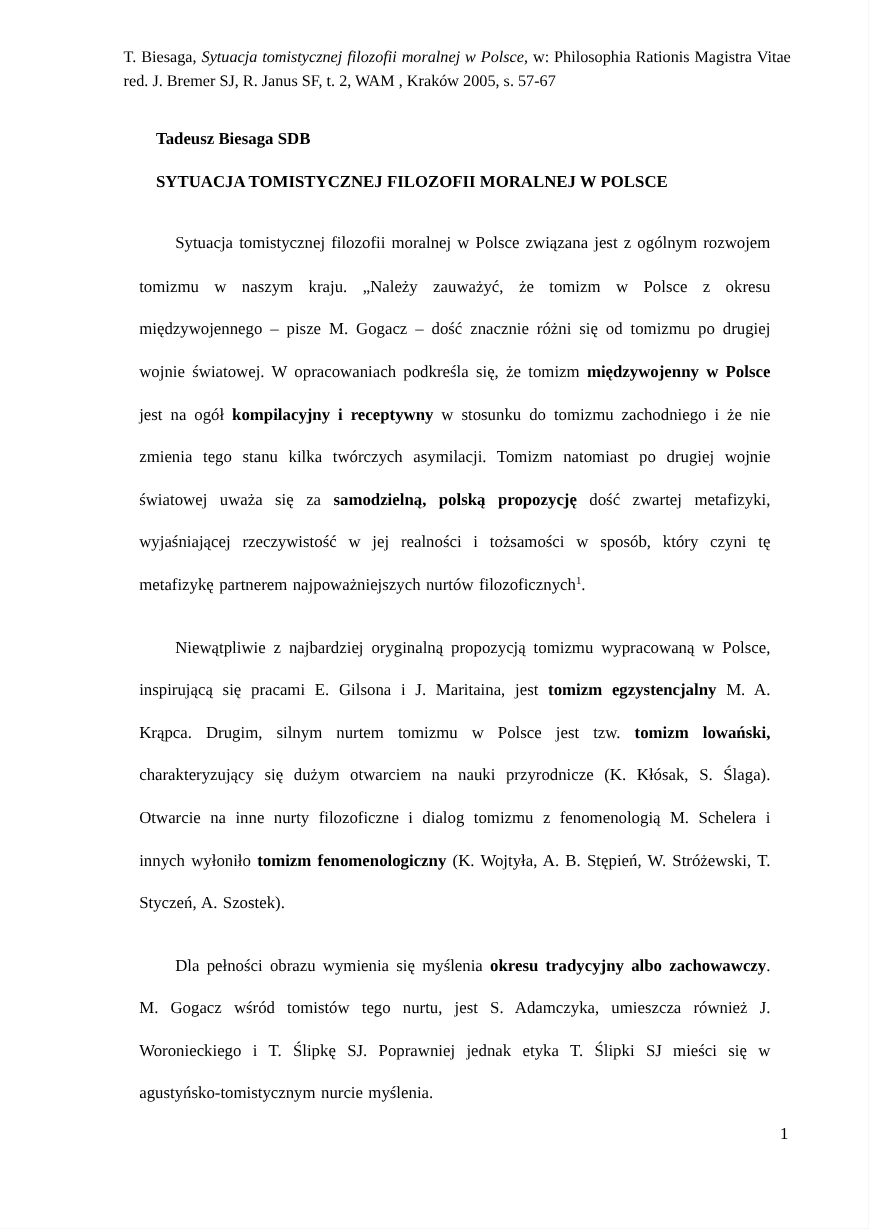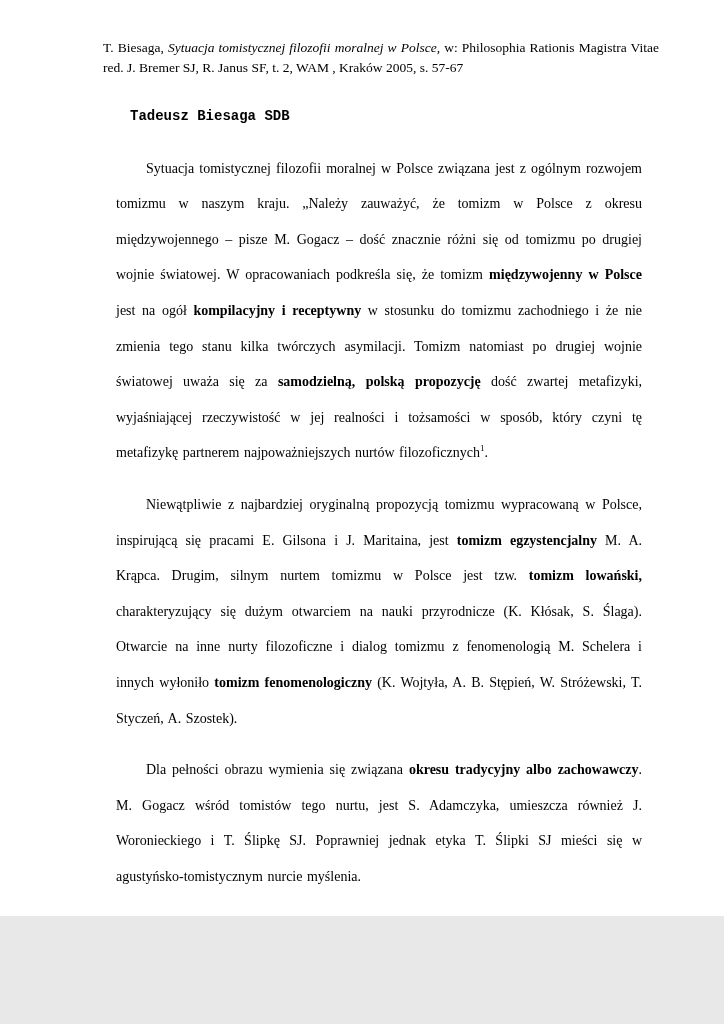--- a/index.html
+++ b/index.html
@@ -3,21 +3,21 @@
 <meta charset="utf-8">
 <style>
   html, body {
     margin: 0;
     padding: 0;
     background: #e8e8e8;
   }
   .page {
     position: relative;
     width: 724px;
-    height: 916px;
+    height: 1024px;
     margin: 0 auto;
     background: #ffffff;
     color: #000000;
     font-family: "Liberation Serif", "DejaVu Serif", serif;
     overflow: hidden;
   }
   .citation {
     position: absolute;
     top: 38px;
     left: 103px;
@@ -36,21 +36,20 @@
     text-align: justify;
   }
   .body-block h1, .body-block h2, .body-block h3 {
     margin: 0;
     padding: 0;
     font-size: 14px;
     line-height: 35.6px;
     font-weight: bold;
     text-align: left;
     padding-left: 30px;
-    font-family: Liberation Mono, monospace;
   }
   .body-block p {
     margin: 16px;
     padding: 0;
     text-indent: 30px;
     word-spacing: 1px;
   }
   .b { font-weight: bold; }
   .i { font-style: italic; }
   sup {
@@ -67,21 +66,22 @@
 </style>
 </head>
 <body>
 
 <div class="page">
 
   <div class="citation"><span>T. Biesaga, </span><span class="i">Sytuacja tomistycznej filozofii moralnej w Polsce,</span><span> w: Philosophia Rationis Magistra Vitae red. J. Bremer SJ, R. Janus SF, t. 2, WAM , Kraków 2005, s. 57-67</span></div>
 
   <div class="body-block">
     <h2>Tadeusz Biesaga SDB</h2>
+    <h1>SYTUACJA TOMISTYCZNEJ FILOZOFII MORALNEJ W POLSCE</h1>
 
     <p><span>Sytuacja tomistycznej filozofii moralnej w Polsce związana jest z ogólnym rozwojem tomizmu w naszym kraju. „Należy zauważyć, że tomizm w Polsce z okresu międzywojennego – pisze M. Gogacz – dość znacznie różni się od tomizmu po drugiej wojnie światowej. W opracowaniach podkreśla się, że tomizm </span><span class="b">międzywojenny w Polsce</span><span> jest na ogół </span><span class="b">kompilacyjny i receptywny</span><span> w stosunku do tomizmu zachodniego i że nie zmienia tego stanu kilka twórczych asymilacji. Tomizm natomiast po drugiej wojnie światowej uważa się za </span><span class="b">samodzielną, polską propozycję</span><span> dość zwartej metafizyki, wyjaśniającej rzeczywistość w jej realności i tożsamości w sposób, który czyni tę metafizykę partnerem najpoważniejszych nurtów filozoficznych</span><sup>1</sup><span>.</span></p>
     <p><span>Niewątpliwie z najbardziej oryginalną propozycją tomizmu wypracowaną w Polsce, inspirującą się pracami E. Gilsona i J. Maritaina, jest </span><span class="b">tomizm egzystencjalny</span><span> M. A. Krąpca. Drugim, silnym nurtem tomizmu w Polsce jest tzw. </span><span class="b">tomizm lowański,</span><span> charakteryzujący się dużym otwarciem na nauki przyrodnicze (K. Kłósak, S. Ślaga). Otwarcie na inne nurty filozoficzne i dialog tomizmu z fenomenologią M. Schelera i innych wyłoniło </span><span class="b">tomizm fenomenologiczny</span><span> (K. Wojtyła, A. B. Stępień, W. Stróżewski, T. Styczeń, A. Szostek).</span></p>
-    <p><span>Dla pełności obrazu wymienia się związana </span><span class="b">okresu tradycyjny albo zachowawczy</span><span>. M. Gogacz wśród tomistów tego nurtu, jest S. Adamczyka, umieszcza również J. Woronieckiego i T. Ślipkę SJ. Poprawniej jednak etyka T. Ślipki SJ mieści się w agustyńsko-tomistycznym nurcie myślenia.</span></p>
+    <p><span>Dla pełności obrazu wymienia się myślenia </span><span class="b">okresu tradycyjny albo zachowawczy</span><span>. M. Gogacz wśród tomistów tego nurtu, jest S. Adamczyka, umieszcza również J. Woronieckiego i T. Ślipkę SJ. Poprawniej jednak etyka T. Ślipki SJ mieści się w agustyńsko-tomistycznym nurcie myślenia.</span></p>
   </div>
 
   <div class="page-number">1</div>
 
 </div>
 
 </body></html>

